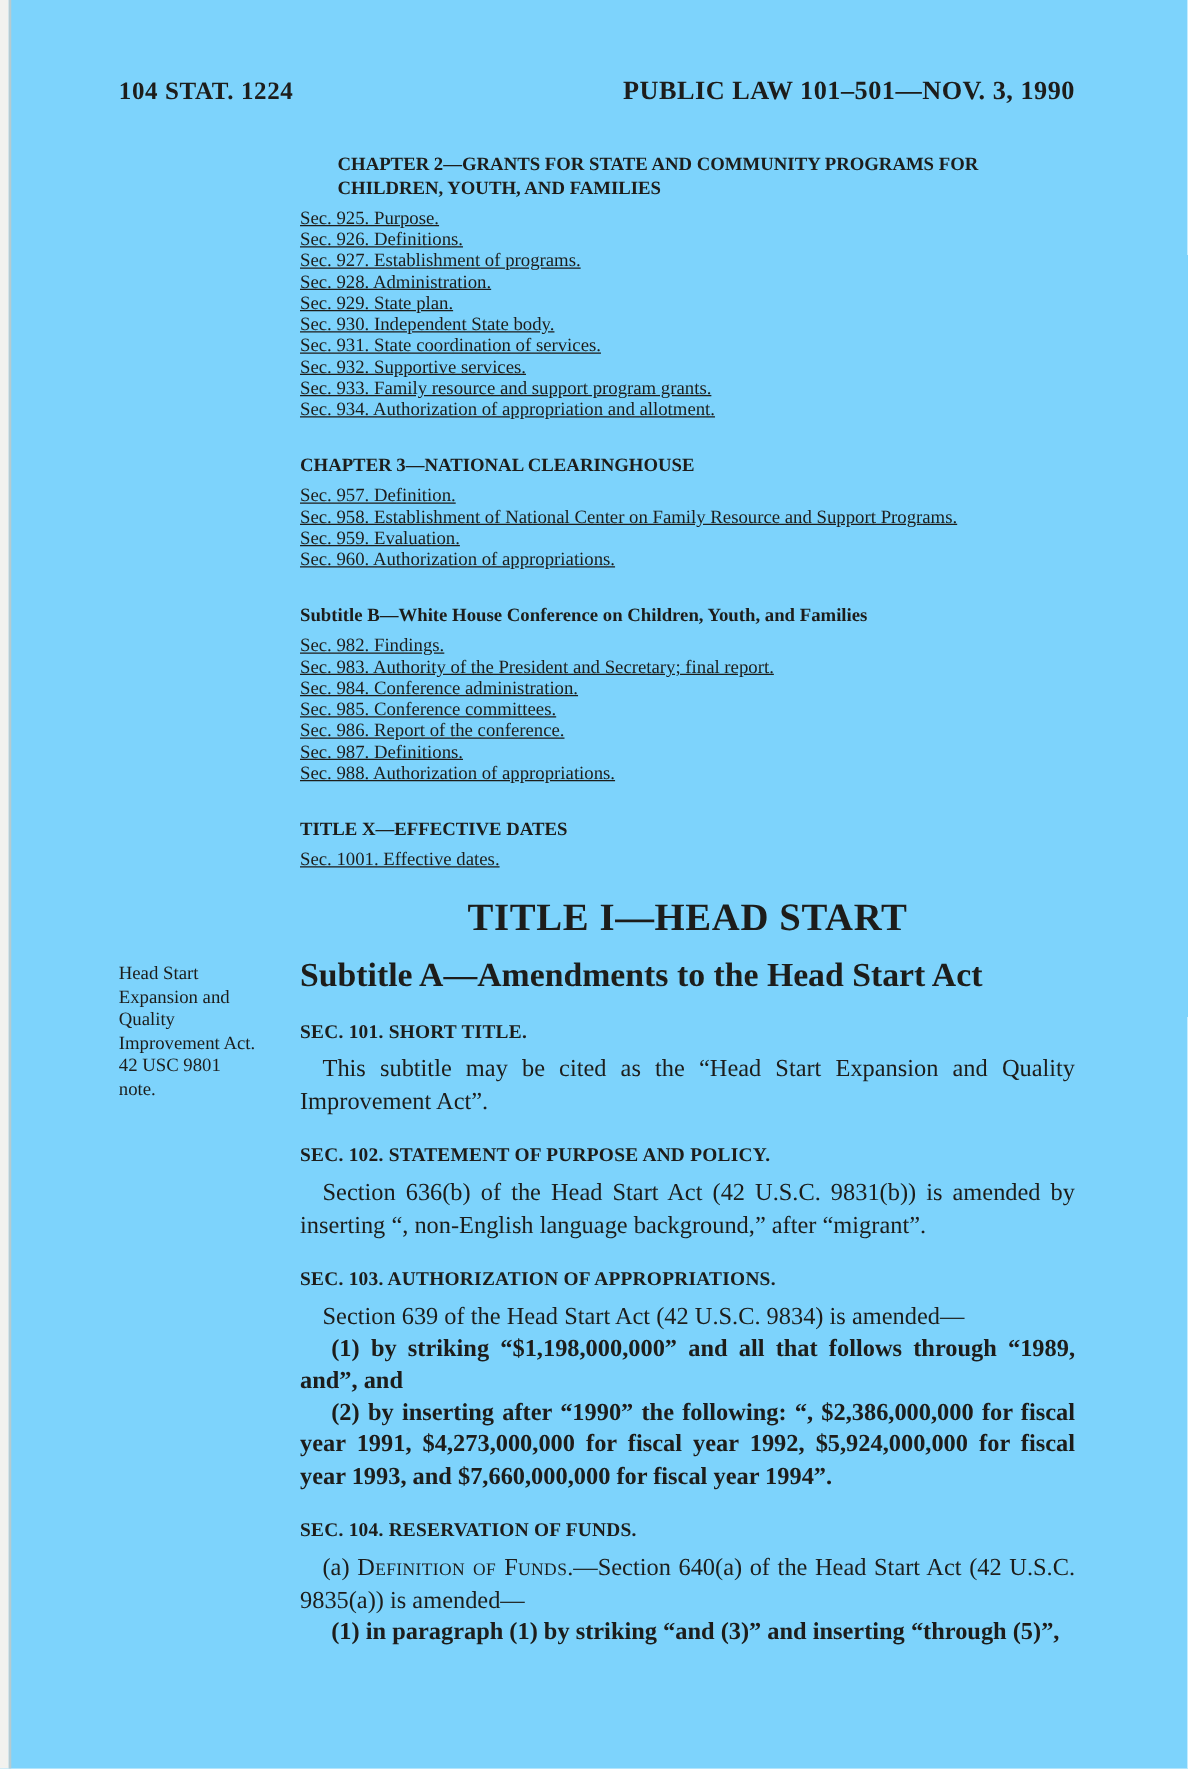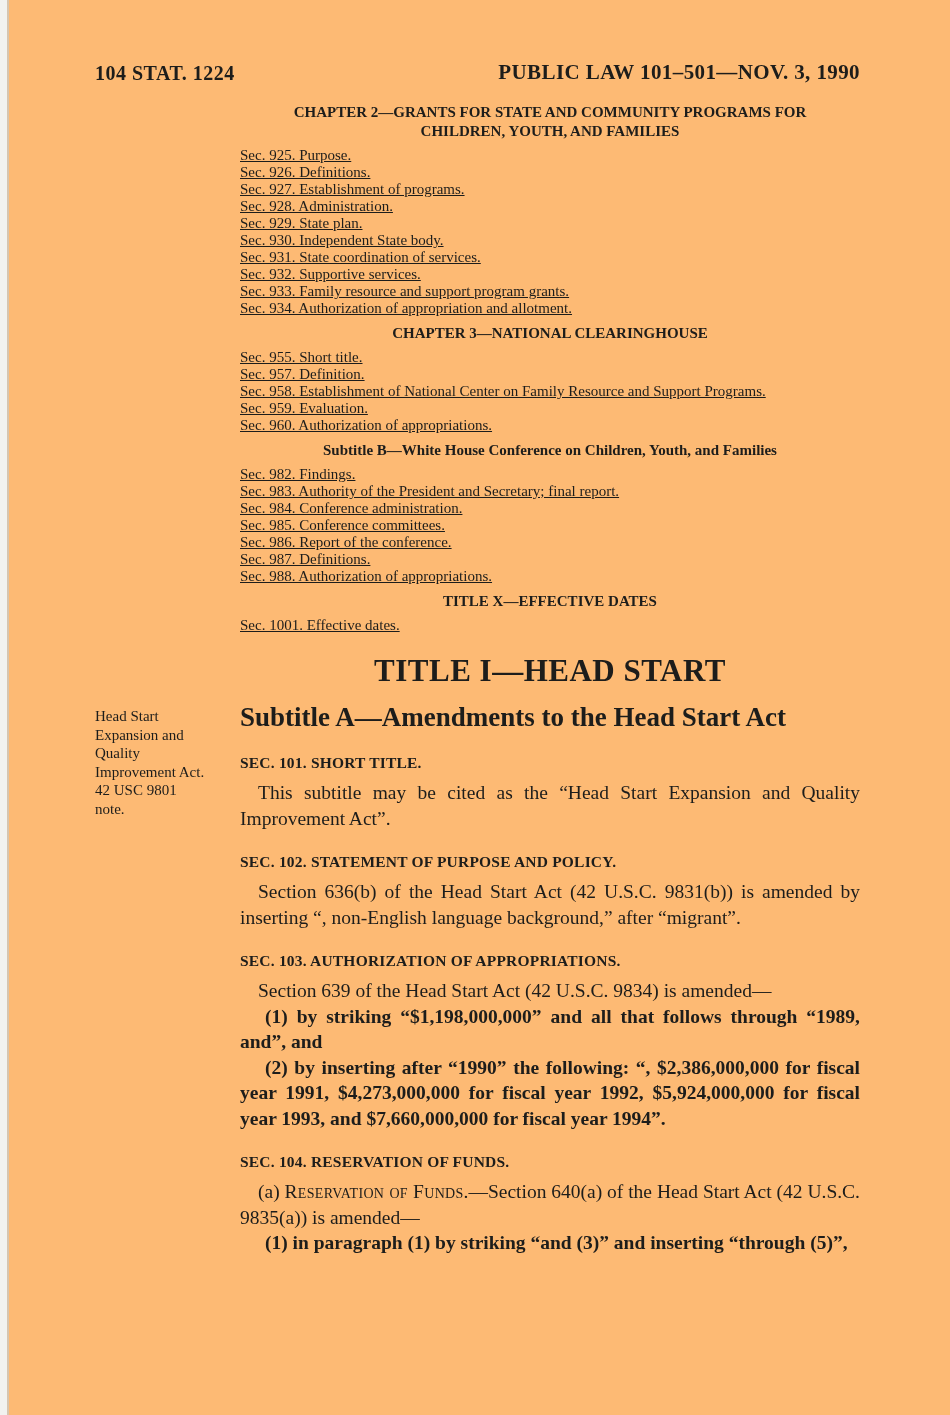--- a/index.html
+++ b/index.html
@@ -1,20 +1,20 @@
 <!DOCTYPE html>
 <html><head>
 <meta charset="utf-8">
 <style>
   html, body { margin: 0; padding: 0; background: #ffffff; }
   .page {
     position: relative;
     width: 950px;
     height: 1415px;
-    background: #fdba74;
+    background: #7dd3fc;
     font-family: "Liberation Serif", serif;
     color: #1d1d1b;
     overflow: hidden;
   }
   .scan-band {
     position: absolute; left: 0; top: 0; width: 7px; height: 100%;
     background: #f2f2ef;
   }
   .scan-edge {
     position: absolute; left: 7px; top: 0; width: 2px; height: 100%;
@@ -24,23 +24,23 @@
     position: absolute; left: 95px; top: 62px;
     font-size: 20px; font-weight: bold; letter-spacing: .5px;
   }
   .hdr-law {
     position: absolute; left: 240px; top: 60px; width: 620px;
     text-align: right; font-size: 21px; font-weight: bold; letter-spacing: .4px;
   }
   .content { position: absolute; left: 240px; top: 96px; width: 620px; }
 
   .chap-head {
-    text-align: center; font-weight: bold;
+    font-weight: bold;
     font-size: 15px; line-height: 19px;
-    margin: 7px auto 6px;
+    margin: 27px auto 6px;
   }
   .w560 { max-width: 560px; }
   .toc-list { margin: 4px 0 2px; }
   .toc-item {
     font-size: 15px; line-height: 17px;
     padding-left: 90px; text-indent: -90px; text-decoration: underline;
   }
 
   .title1 {
     text-align: center; font-size: 31px; line-height: 34px;
@@ -92,21 +92,20 @@
         <div class="toc-item">Sec. 929. State plan.</div>
         <div class="toc-item">Sec. 930. Independent State body.</div>
         <div class="toc-item">Sec. 931. State coordination of services.</div>
         <div class="toc-item">Sec. 932. Supportive services.</div>
         <div class="toc-item">Sec. 933. Family resource and support program grants.</div>
         <div class="toc-item">Sec. 934. Authorization of appropriation and allotment.</div>
       </div>
 
       <div class="chap-head">CHAPTER 3—NATIONAL CLEARINGHOUSE</div>
       <div class="toc-list">
-        <div class="toc-item">Sec. 955. Short title.</div>
         <div class="toc-item">Sec. 957. Definition.</div>
         <div class="toc-item">Sec. 958. Establishment of National Center on Family Resource and Support Programs.</div>
         <div class="toc-item">Sec. 959. Evaluation.</div>
         <div class="toc-item">Sec. 960. Authorization of appropriations.</div>
       </div>
 
       <div class="chap-head">Subtitle B—White House Conference on Children, Youth, and Families</div>
       <div class="toc-list">
         <div class="toc-item">Sec. 982. Findings.</div>
         <div class="toc-item">Sec. 983. Authority of the President and Secretary; final report.</div>
@@ -145,18 +144,18 @@
 
     <section>
       <h3 class="sec-head">SEC. 103. AUTHORIZATION OF APPROPRIATIONS.</h3>
       <p class="body-para">Section 639 of the Head Start Act (42 U.S.C. 9834) is amended—</p>
       <p class="sub-para">(1) by striking “$1,198,000,000” and all that follows through “1989, and”, and</p>
       <p class="sub-para">(2) by inserting after “1990” the following: “, $2,386,000,000 for fiscal year 1991, $4,273,000,000 for fiscal year 1992, $5,924,000,000 for fiscal year 1993, and $7,660,000,000 for fiscal year 1994”.</p>
     </section>
 
     <section>
       <h3 class="sec-head">SEC. 104. RESERVATION OF FUNDS.</h3>
-      <p class="body-para"><span>(a) </span><span class="smallcaps">Reservation of Funds</span><span>.—Section 640(a) of the Head Start Act (42 U.S.C. 9835(a)) is amended—</span></p>
+      <p class="body-para"><span>(a) </span><span class="smallcaps">Definition of Funds</span><span>.—Section 640(a) of the Head Start Act (42 U.S.C. 9835(a)) is amended—</span></p>
       <p class="sub-para">(1) in paragraph (1) by striking “and (3)” and inserting “through (5)”,</p>
     </section>
 
   </main>
 </div>
 
 </body></html>

